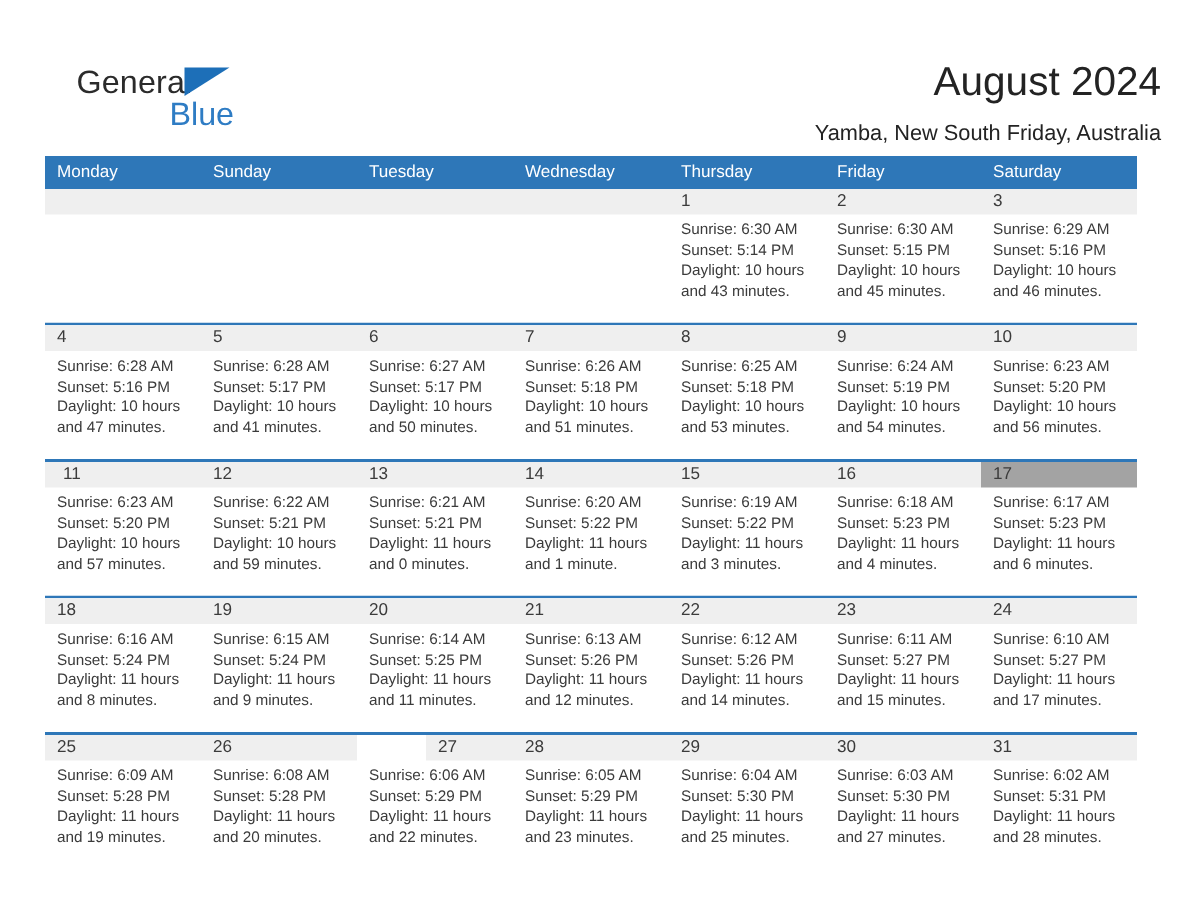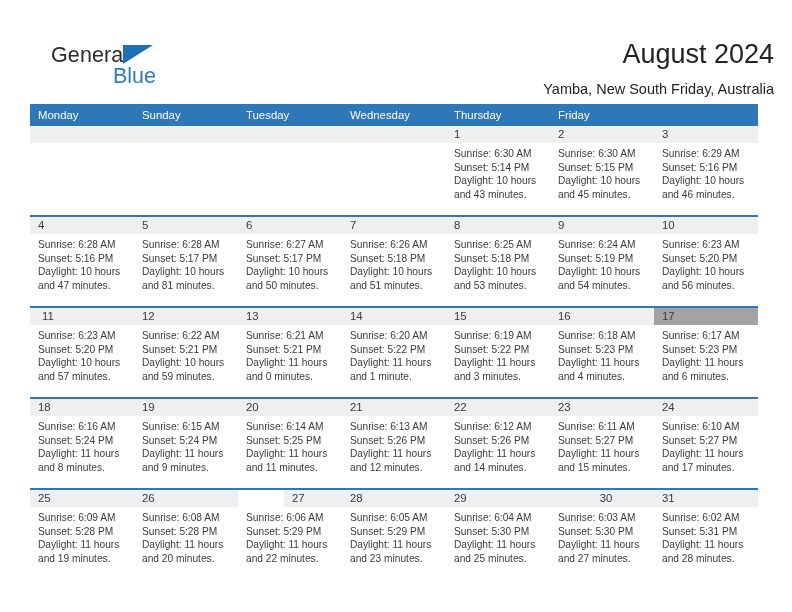--- a/index.html
+++ b/index.html
@@ -161,20 +161,21 @@
 
   <div class="calendar">
 
     <div class="dow-row" style="background: rgb(46, 119, 184);">
       <div class="dow">Monday</div>
       <div class="dow">Sunday</div>
       <div class="dow">Tuesday</div>
       <div class="dow">Wednesday</div>
       <div class="dow">Thursday</div>
       <div class="dow">Friday</div>
+      <div class="dow">Saturday</div>
     </div>
 
     <div id="weeks-container">
         <div class="week">
           <div class="week-days">
             <div class="day empty">
               <div class="day-band" style="background: rgb(239, 239, 239);">
                 <span class="day-num"></span>
               </div>
             </div>
@@ -242,21 +243,21 @@
               </div>
             </div>
             <div class="day">
               <div class="day-band" style="background: rgb(239, 239, 239);">
                 <span class="day-num">5</span>
               </div>
               <div class="day-info">
                 <div>Sunrise: 6:28 AM</div>
                 <div>Sunset: 5:17 PM</div>
                 <div>Daylight: 10 hours</div>
-                <div>and 81 minutes.</div>
+                <div>and 41 minutes.</div>
               </div>
             </div>
             <div class="day">
               <div class="day-band" style="background: rgb(239, 239, 239);">
                 <span class="day-num">6</span>
               </div>
               <div class="day-info">
                 <div>Sunrise: 6:27 AM</div>
                 <div>Sunset: 5:17 PM</div>
                 <div>Daylight: 10 hours</div>
@@ -522,21 +523,21 @@
                 <span class="day-num">29</span>
               </div>
               <div class="day-info">
                 <div>Sunrise: 6:04 AM</div>
                 <div>Sunset: 5:30 PM</div>
                 <div>Daylight: 11 hours</div>
                 <div>and 25 minutes.</div>
               </div>
             </div>
             <div class="day">
-              <div class="day-band" style="background: rgb(239, 239, 239); text-align: center;">
+              <div class="day-band" style="background: rgb(239, 239, 239);">
                 <span class="day-num">30</span>
               </div>
               <div class="day-info">
                 <div>Sunrise: 6:03 AM</div>
                 <div>Sunset: 5:30 PM</div>
                 <div>Daylight: 11 hours</div>
                 <div>and 27 minutes.</div>
               </div>
             </div>
             <div class="day">

